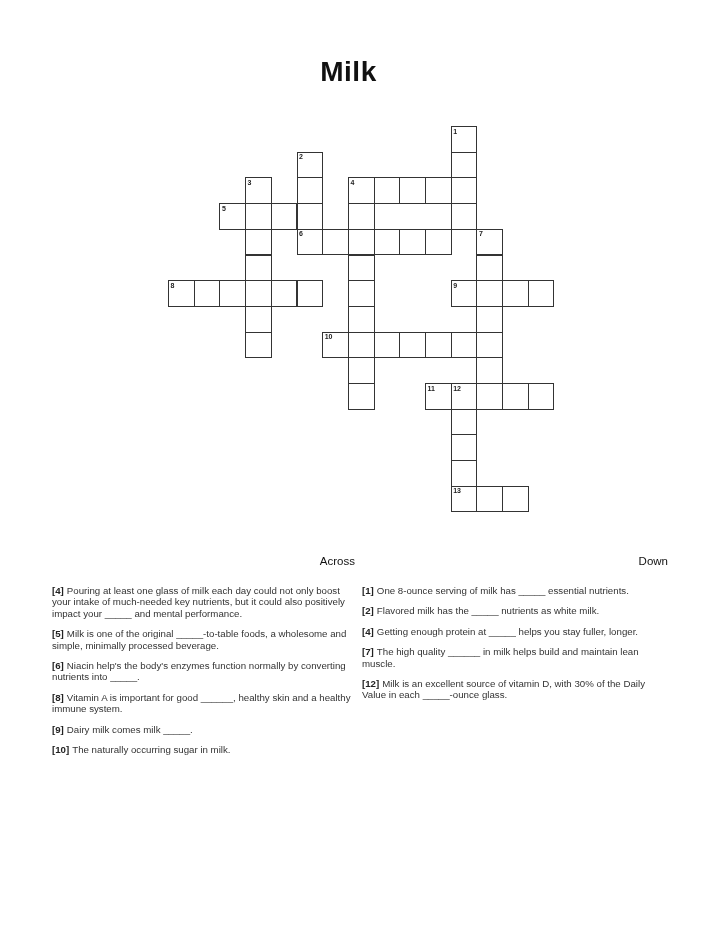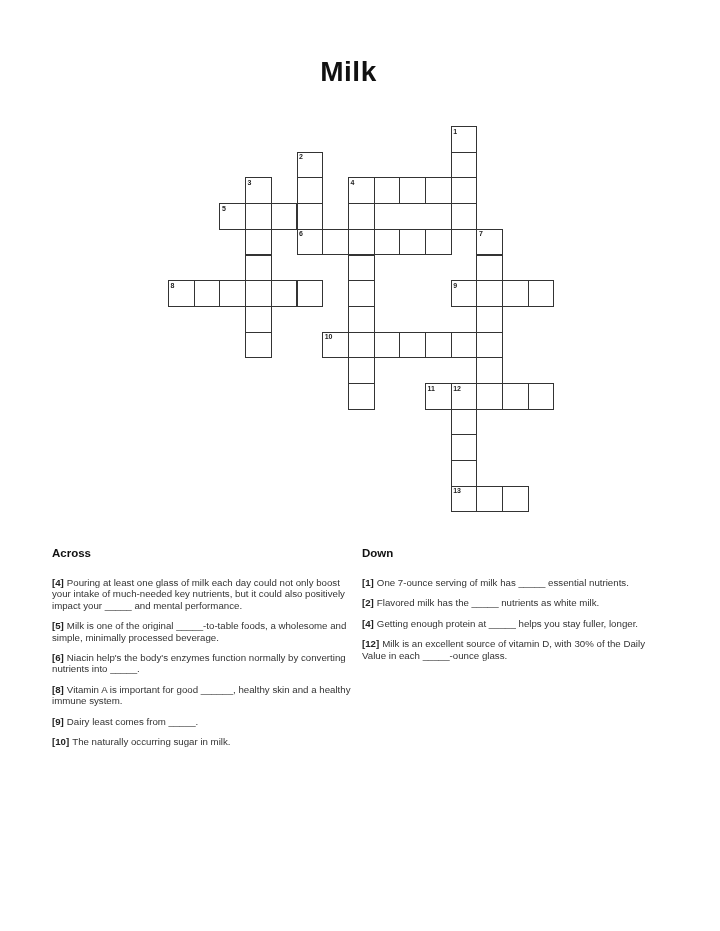--- a/index.html
+++ b/index.html
@@ -45,23 +45,24 @@
     top:543px;
     font-size:9.7px;
     line-height:11.4px;
     color:#333333;
   }
   .clue-col.across{left:52px;width:303px;}
   .clue-col.down{left:362px;width:306px;}
   .clue-header{
     font-size:11.5px;
     line-height:13px;
-    font-weight:bold;
+    font-weight:normal;
     color:#111111;
-    margin:4px 0 17px 0;
+    margin:12px 0 17px 0;
+    text-align:right;
   }
   .clue{margin:0 0 9px 0;}
   .clue b{font-weight:bold;margin-right:3px;color:#222222;}
 </style>
 </head>
 <body>
 
 <div class="page">
 
   <div class="title">Milk</div>
@@ -158,28 +159,29 @@
       <div class="cell" style="left: 334.1px; top: 359.8px;"></div>
     </div>
 
   <div class="clue-col across">
     <div class="clue-header">Across</div>
     <div>
         <p class="clue"><b>[4]</b><span>Pouring at least one glass of milk each day could not only boost your intake of much-needed key nutrients, but it could also positively impact your _____ and mental performance.</span></p>
         <p class="clue"><b>[5]</b><span>Milk is one of the original _____-to-table foods, a wholesome and simple, minimally processed beverage.</span></p>
         <p class="clue"><b>[6]</b><span>Niacin help's the body's enzymes function normally by converting nutrients into _____.</span></p>
         <p class="clue"><b>[8]</b><span>Vitamin A is important for good ______, healthy skin and a healthy immune system.</span></p>
-        <p class="clue"><b>[9]</b><span>Dairy least comes from _____.</span></p>
+        <p class="clue"><b>[9]</b><span>Dairy milk comes milk _____.</span></p>
         <p class="clue"><b>[10]</b><span>The naturally occurring sugar in milk.</span></p>
       </div>
   </div>
 
   <div class="clue-col down">
     <div class="clue-header">Down</div>
     <div>
-        <p class="clue"><b>[1]</b><span>One 7-ounce serving of milk has _____ essential nutrients.</span></p>
+        <p class="clue"><b>[1]</b><span>One 8-ounce serving of milk has _____ essential nutrients.</span></p>
         <p class="clue"><b>[2]</b><span>Flavored milk has the _____ nutrients as white milk.</span></p>
         <p class="clue"><b>[4]</b><span>Getting enough protein at _____ helps you stay fuller, longer.</span></p>
+        <p class="clue"><b>[7]</b><span>The high quality ______ in milk helps build and maintain lean muscle.</span></p>
         <p class="clue"><b>[12]</b><span>Milk is an excellent source of vitamin D, with 30% of the Daily Value in each _____-ounce glass.</span></p>
       </div>
   </div>
 
 </div>
 
 </body></html>

